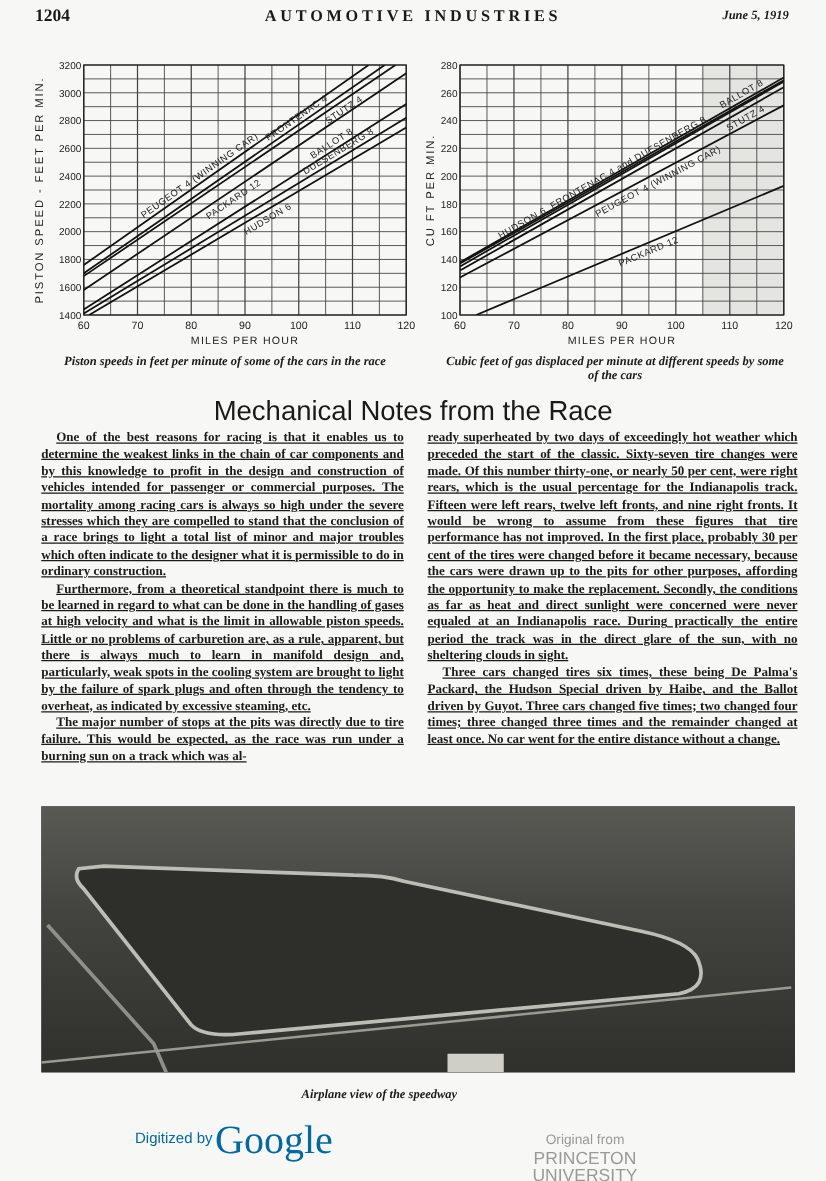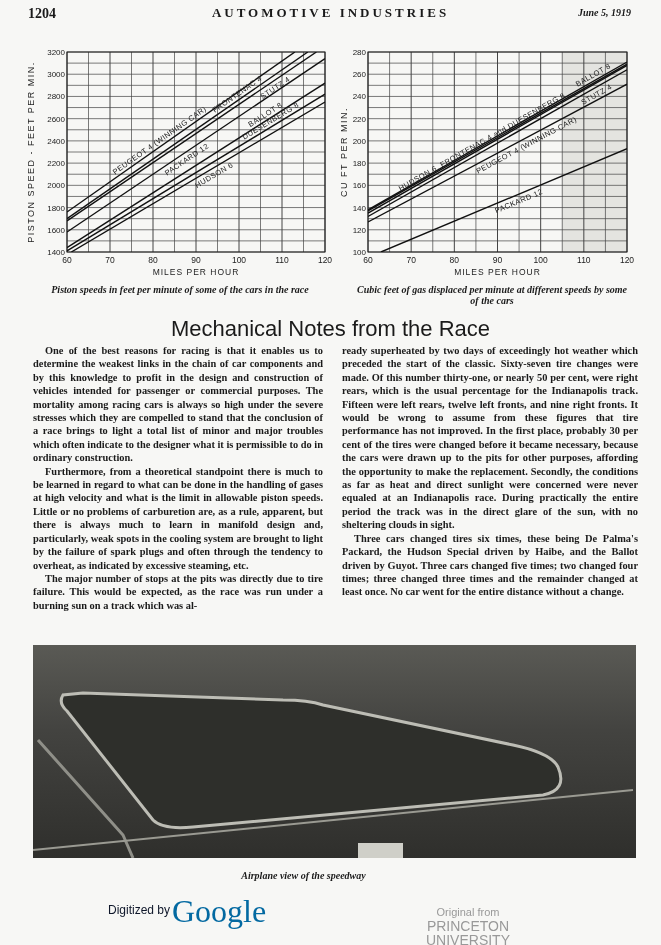--- a/index.html
+++ b/index.html
@@ -6,25 +6,25 @@
   body { width:661px; height:945px; background:#f7f7f5; position:relative; overflow:hidden; font-family:"Liberation Serif", "DejaVu Serif", serif; color:#1a1a1a; }
   .abs { position:absolute; }
   .page-num { left:28px; top:6px; font-size:14px; font-weight:bold;text-align:center; }
   .masthead { left:0; width:661px; top:5px; text-align:center; }
   .masthead .t1 { font-size:13px; font-weight:bold; letter-spacing:3px; }
   .masthead .t2 { font-size:9px; font-style:italic; font-weight:bold; letter-spacing:1px; margin-top:-1px; }
   .date { right:30px; top:7px; font-size:10px; font-style:italic; font-weight:bold; }
   svg text { font-family:"Liberation Sans", "DejaVu Sans", sans-serif; }
   .caption { font-size:10px; font-style:italic; text-align:center; line-height:11px; font-weight:bold; }
   .title { left:0; width:661px; top:316px; text-align:center; font-family:"Liberation Sans","DejaVu Sans",sans-serif; font-size:22px; }
-  .col { font-size:10.4px; line-height:13.4px; text-align:justify; font-weight:bold; }
+  .col { font-size:10.4px; line-height:13.4px; text-align:justify; font-weight:bold;text-decoration:underline; }
   .col p { margin:0; text-indent:12px; }
   .photo { left:33px; top:645px; width:603px; height:213px; background:#3b3b38; overflow:hidden; }
   .photo-caption { left:0; width:607px; top:870px; text-align:center; font-size:10px; font-style:italic; font-weight:bold; }
-  .digitized { left:108px; top:903px; font-family:"Liberation Sans","DejaVu Sans",sans-serif; color:#0f172a; font-size:12px; }
+  .digitized { left:108px; top:903px; font-family:"Liberation Sans","DejaVu Sans",sans-serif; color:#0369a1; font-size:12px; }
   .google { left:172px; top:893px; font-family:"Liberation Serif","DejaVu Serif",serif; color:#0369a1; font-size:32px; }
   .orig { left:383px; top:905px; width:170px; text-align:center; font-family:"Liberation Sans","DejaVu Sans",sans-serif; color:#999; font-size:11px; line-height:14px; }
   .orig .big { font-size:14px; }
 </style>
 </head>
 <body>
 
 <div class="abs page-num">1204</div>
 <div class="abs masthead">
   <div class="t1">AUTOMOTIVE INDUSTRIES</div>

